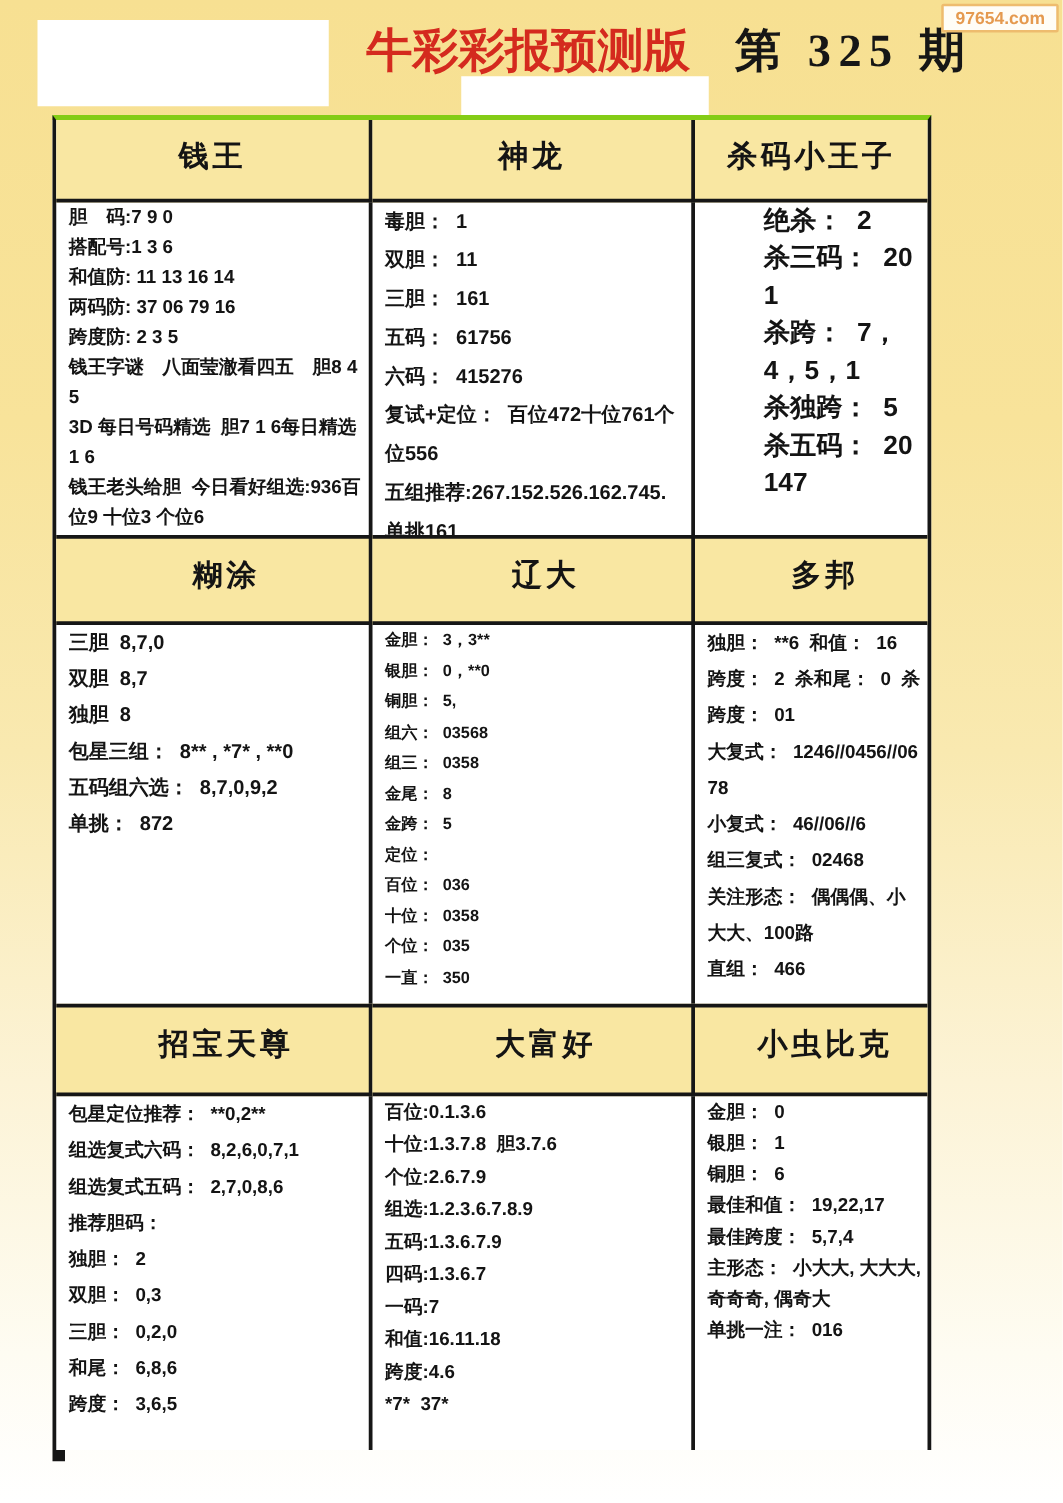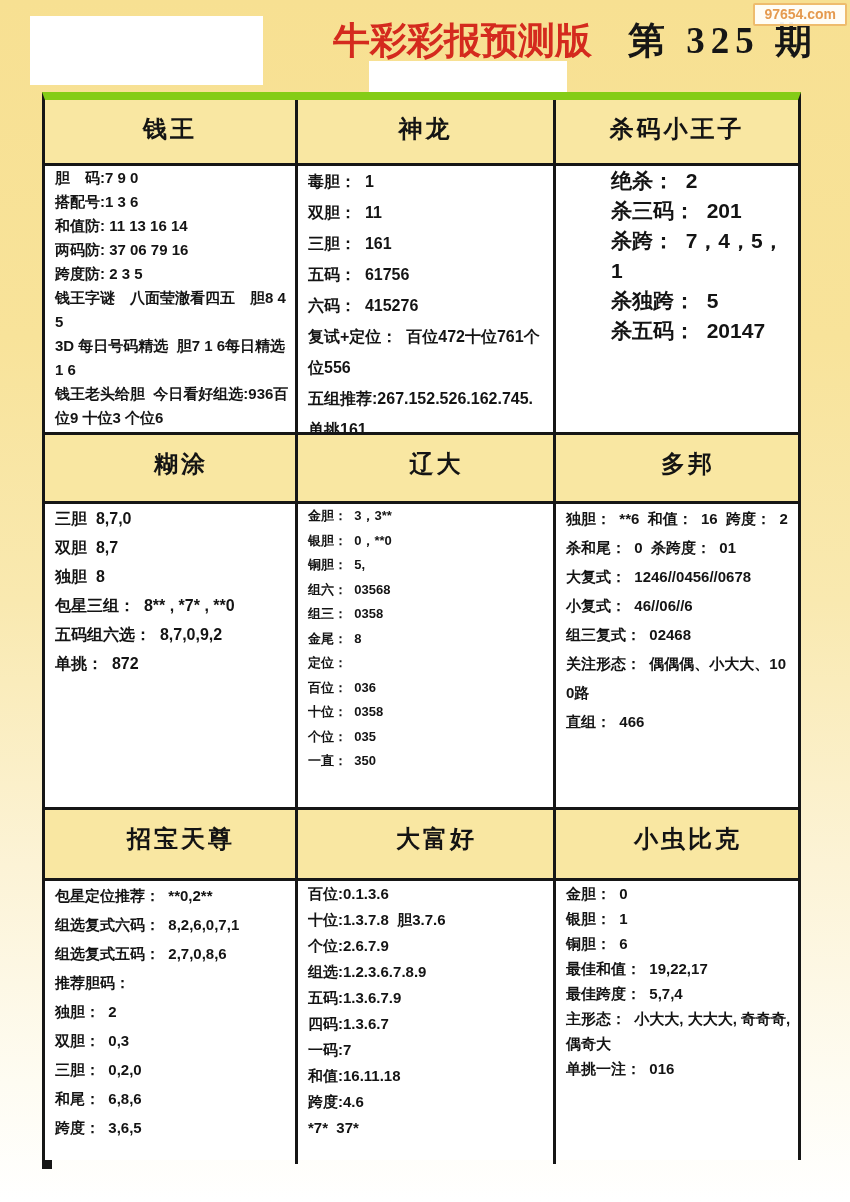--- a/index.html
+++ b/index.html
@@ -8,30 +8,30 @@
     background:linear-gradient(180deg,#f7e092 0%,#f8e39a 28%,#f9e9b0 50%,#fcf3d6 72%,#fefcf2 90%,#ffffff 100%);
     font-family:"Liberation Sans","DejaVu Sans",sans-serif;color:#141414;
   }
   .watermark{
     position:absolute;top:3px;right:3px;padding:1px 9px 2px;
     border:2px solid #eebc6e;background:rgba(255,255,255,.92);
     color:#e59a4f;font-size:14px;font-weight:bold;border-radius:2px;
   }
   .titlebar{
     position:absolute;left:293px;top:16px;display:flex;gap:36px;align-items:center;
-    font-family:"Liberation Serif","DejaVu Serif",serif;font-weight:bold;font-size:37px;white-space:nowrap;margin-left:40px;
+    font-family:"Liberation Serif","DejaVu Serif",serif;font-weight:bold;font-size:37px;white-space:nowrap;
   }
   .title-red{color:#d42a1e;}
   .title-issue{color:#161616;letter-spacing:6px;}
   .blank-box{position:absolute;background:#ffffff;}
   .box1{left:30px;top:16px;width:233px;height:69px;}
   .box2{left:369px;top:61px;width:198px;height:33px;}
   .grid{
-    position:absolute;left:42px;top:92px;width:759px;height:1068px;box-sizing:border-box;
-    border-top:8px solid #84cc16;border-left:3px solid #161616;border-right:3px solid #161616;
+    position:absolute;left:42px;top:92px;width:703px;height:1068px;box-sizing:border-box;
+    border-top:4px solid #84cc16;border-left:3px solid #161616;border-right:3px solid #161616;
     display:grid;grid-template-columns:253px 258px 1fr;
     grid-template-rows:66px 266px 72px 303px 74px 283px;background:#fff;
   }
   .hdr{
     box-sizing:border-box;background:#f9e7a2;border-bottom:3px solid #161616;
     text-align:center;padding-top:13px;
     font-family:"Liberation Serif","DejaVu Serif",serif;font-weight:bold;font-size:24px;letter-spacing:3px;
   }
   .hdr.bt{border-top:3px solid #161616;padding-left:22px;}
   .vb{border-right:3px solid #161616;}
@@ -103,20 +103,21 @@
       <div class="line">五码组六选：  8,7,0,9,2</div>
       <div class="line">单挑：  872</div>
     </div>
     <div class="cell p4 vb">
       <div class="line">金胆：  3，3**</div>
       <div class="line">银胆：  0，**0</div>
       <div class="line">铜胆：  5,</div>
       <div class="line">组六：  03568</div>
       <div class="line">组三：  0358</div>
       <div class="line">金尾：  8</div>
+      <div class="line">金跨：  5</div>
       <div class="line">定位：</div>
       <div class="line">百位：  036</div>
       <div class="line">十位：  0358</div>
       <div class="line">个位：  035</div>
       <div class="line">一直：  350</div>
     </div>
     <div class="cell p5">
       <div class="line">独胆：  **6  和值：  16  跨度：  2  杀和尾：  0  杀跨度：  01</div>
       <div class="line">大复式：  1246//0456//0678</div>
       <div class="line">小复式：  46//06//6</div>

